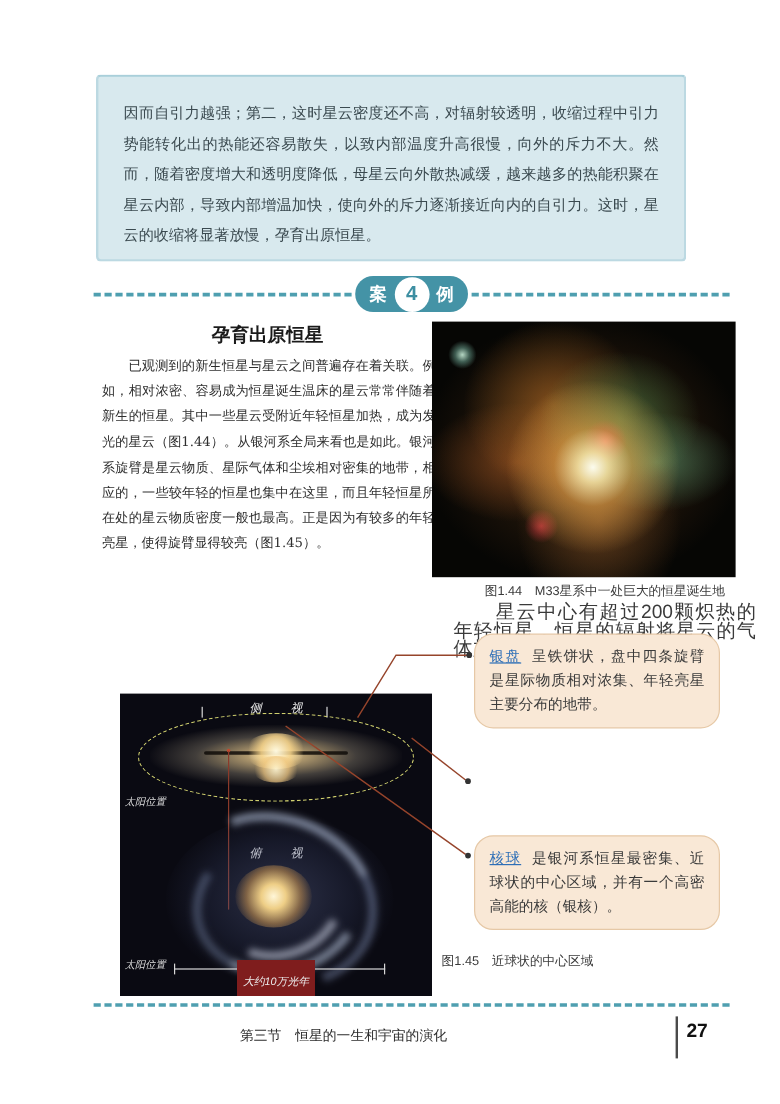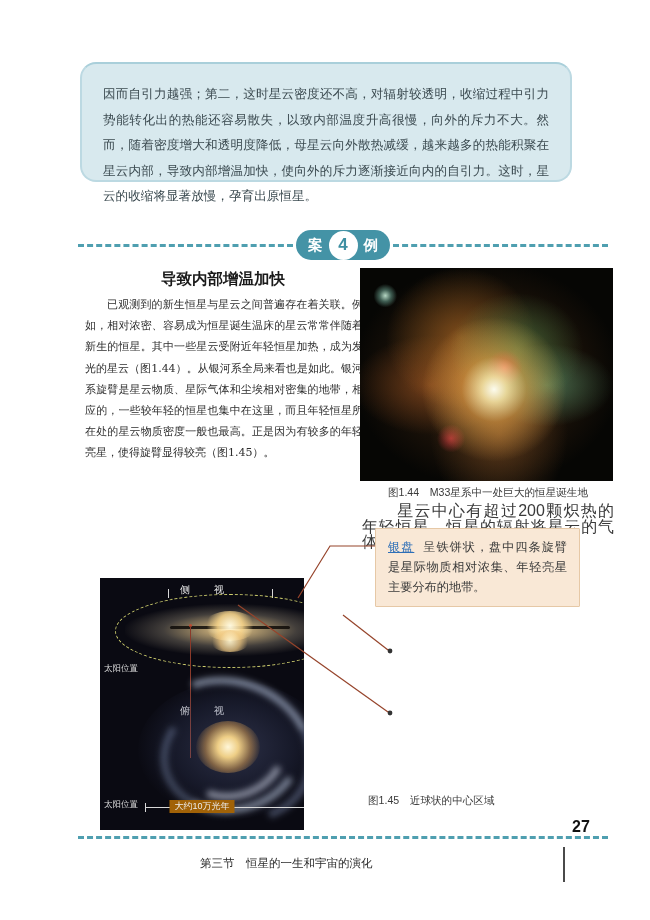--- a/index.html
+++ b/index.html
@@ -2,23 +2,23 @@
 <html><head>
 <meta charset="utf-8">
 <style>
   html,body{margin:0;padding:0;background:#ffffff;}
   #page{
     position:relative; width:650px; height:920px; background:#ffffff;
     font-family:"Liberation Sans", sans-serif; overflow:hidden;
   }
   
   .intro-box{
-    position:absolute; left:80px; top:62px; width:492px; height:120px;
+    position:absolute; left:80px; top:62px; width:492px; height:156px;
     box-sizing:border-box; background:#d8e9ee; border:2px solid #bcd9e2;
-    border-top-color:#a9cfda; border-radius:16px; padding:17px 21px;
+    border-top-color:#a9cfda; border-radius:4px; padding:17px 21px;
   }
   .intro-box p{
     margin:0; font-family:"DejaVu Serif", serif; font-size:12.6px;
     line-height:25.5px; color:#3b4a50; text-align:justify;
   }
   
   .case-row{
     position:absolute; left:78px; top:228px; width:530px; height:34px;
     display:flex; align-items:center;
   }
@@ -52,27 +52,27 @@
       radial-gradient(circle at 53% 57%, rgba(255,255,242,0.98) 0, rgba(255,236,170,0.85) 7%, rgba(250,180,80,0.5) 18%, transparent 40%),
       radial-gradient(circle at 57% 47%, rgba(235,70,90,0.8) 0, rgba(200,50,70,0.4) 5%, transparent 10%),
       radial-gradient(circle at 36% 80%, rgba(230,60,70,0.65) 0, transparent 6%),
       radial-gradient(ellipse at 62% 38%, rgba(90,160,90,0.55) 0, transparent 30%),
       radial-gradient(ellipse at 74% 55%, rgba(110,190,140,0.5) 0, transparent 25%),
       radial-gradient(ellipse at 40% 33%, rgba(200,120,40,0.55) 0, transparent 35%),
       radial-gradient(ellipse at 28% 55%, rgba(190,100,40,0.5) 0, transparent 30%),
       radial-gradient(ellipse at 55% 78%, rgba(180,110,50,0.45) 0, transparent 35%),
       radial-gradient(ellipse at 50% 50%, rgba(120,70,30,0.5) 0, transparent 75%);
   }
-  .fig144-caption{position:absolute; left:362px; top:486px; width:252px; color:#3a3a3a;}
+  .fig144-caption{position:absolute; left:378px; top:486px; width:252px; color:#3a3a3a;}
   .fig144-caption .cap-title{margin:0; font-size:10.6px; text-align:center;}
   .fig144-caption .cap-body{margin:3px 0 0 0; font-size:16px; line-height:15.5px; text-indent:2.2em; text-align:justify;}
   
   .galaxy-fig{
-    position:absolute; left:100px; top:578px; width:204px; height:252px;
-    background:#0a0a12; overflow:hidden;
+    position:absolute; left:100px; top:578px; width:260px; height:252px;
+    background:#0a0a12; overflow:hidden;font-style:italic;
   }
   .view-label{
     position:absolute; left:0; width:100%; text-align:center; color:#e8e8e8;
     font-size:10px; letter-spacing:7px; text-indent:7px;
   }
   .halo-ellipse{
     position:absolute; left:15px; top:16px; width:228px; height:72px;
     border:1px dashed #cfcf6e; border-radius:50%;
   }
   .edgeon-glow{
@@ -106,59 +106,59 @@
   .arm3{left:40px; top:26px; width:96px; height:78px; border-top-color:rgba(225,232,250,0.55); transform:rotate(160deg);}
   .spiral .core{
     position:absolute; left:58px; top:40px; width:64px; height:52px;
     background:radial-gradient(circle, #fff6d8 0%, rgba(255,220,140,0.92) 25%, rgba(205,150,80,0.55) 55%, transparent 80%);
     border-radius:50%;
   }
   .scale-line{position:absolute; left:45px; top:229px; width:176px; height:0; border-top:1px solid #d8d8d8;}
   .scale-tick{position:absolute; width:1px; height:9px; background:#d8d8d8; top:225px;}
   .scale-label{
     position:absolute; top:222px; left:50%; transform:translateX(-50%);
-    background:#a16207; color:#ececec; font-size:9px; padding:0 5px; white-space:nowrap;
+    background:#7f1d1d; color:#ececec; font-size:9px; padding:12px 5px; white-space:nowrap;
   }
   
   .leader-svg{position:absolute; left:0; top:0; width:650px; height:920px; pointer-events:none;}
   
   .callout{
-    position:absolute; left:375px; width:205px; box-sizing:border-box;
-    background:#f9e8d6; border:1px solid #e6c8a6; border-radius:1px; padding:9px 12px;
+    position:absolute; left:395px; width:205px; box-sizing:border-box;
+    background:#f9e8d6; border:1px solid #e6c8a6; border-radius:16px; padding:9px 12px;
   }
   .callout p{margin:0; font-family:"DejaVu Serif", serif; font-size:12.2px; line-height:19.8px; color:#3a3a3a; text-align:justify;}
   .callout .term{color:#2e6fb7; text-decoration:underline; margin-right:9px;}
   .co-1{top:528px;} .co-2{top:612px;} .co-3{top:696px;}
   .fig145-caption{position:absolute; left:368px; top:794px; font-size:10.6px; color:#3a3a3a;}
   
   .bottom-dash{position:absolute; left:78px; top:836px; width:530px; border-top:3px dashed #4f9fb0; height:0;}
   .footer-section{position:absolute; left:200px; top:856px; width:355px; font-size:11.5px; color:#2a2a2a;}
   .footer-bar{position:absolute; left:563px; top:847px; width:2px; height:35px; background:#4a4a4a;}
-  .footer-page{position:absolute; left:572px; top:818px; font-size:16px; font-weight:bold; color:#111;}
+  .footer-page{position:absolute; left:572px; top:851px; font-size:16px; font-weight:bold; color:#111;}
 </style>
 </head>
 <body>
 
 <div id="page">
 
   <div class="intro-box">
     <p>因而自引力越强；第二，这时星云密度还不高，对辐射较透明，收缩过程中引力势能转化出的热能还容易散失，以致内部温度升高很慢，向外的斥力不大。然而，随着密度增大和透明度降低，母星云向外散热减缓，越来越多的热能积聚在星云内部，导致内部增温加快，使向外的斥力逐渐接近向内的自引力。这时，星云的收缩将显著放慢，孕育出原恒星。</p>
   </div>
 
   <div class="case-row">
     <div class="dash-line"></div>
     <div class="case-badge">
       <span class="cb-char">案</span>
       <span class="cb-circle">4</span>
       <span class="cb-char">例</span>
     </div>
     <div class="dash-line"></div>
   </div>
 
-  <div class="article-title">导致内部增温加快</div>
+  <div class="article-title">孕育出原恒星</div>
   <p class="article-body">已观测到的新生恒星与星云之间普遍存在着关联。例如，相对浓密、容易成为恒星诞生温床的星云常常伴随着新生的恒星。其中一些星云受附近年轻恒星加热，成为发光的星云（图1.44）。从银河系全局来看也是如此。银河系旋臂是星云物质、星际气体和尘埃相对密集的地带，相应的，一些较年轻的恒星也集中在这里，而且年轻恒星所在处的星云物质密度一般也最高。正是因为有较多的年轻亮星，使得旋臂显得较亮（图1.45）。</p>
 
   <div class="nebula"></div>
   <div class="fig144-caption">
     <p class="cap-title">图1.44　M33星系中一处巨大的恒星诞生地</p>
     <p class="cap-body">星云中心有超过200颗炽热的年轻恒星，恒星的辐射将星云的气体加热，使星云轮廓变得明显。</p>
   </div>
 
   <div class="galaxy-fig">
     <div class="view-label" style="top:5px;">侧　视</div>
@@ -194,20 +194,25 @@
     <circle cx="390" cy="651" r="2.4" fill="#333333"></circle>
     <line x1="238" y1="605" x2="388" y2="712" stroke="#96442b" stroke-width="1.2"></line>
     <circle cx="390" cy="713" r="2.4" fill="#333333"></circle>
   </svg>
 
   <div class="callout co-1">
     <p>
       <span class="term">银盘</span><span>呈铁饼状，盘中四条旋臂是星际物质相对浓集、年轻亮星主要分布的地带。</span>
     </p>
   </div>
+  <div class="callout co-3">
+    <p>
+      <span class="term">核球</span><span>是银河系恒星最密集、近球状的中心区域，并有一个高密高能的核（银核）。</span>
+    </p>
+  </div>
 
   <div class="fig145-caption">图1.45　近球状的中心区域</div>
 
   <div class="bottom-dash"></div>
   <div class="footer-section">第三节　恒星的一生和宇宙的演化</div>
   <div class="footer-bar"></div>
   <div class="footer-page">27</div>
 
 </div>
 

